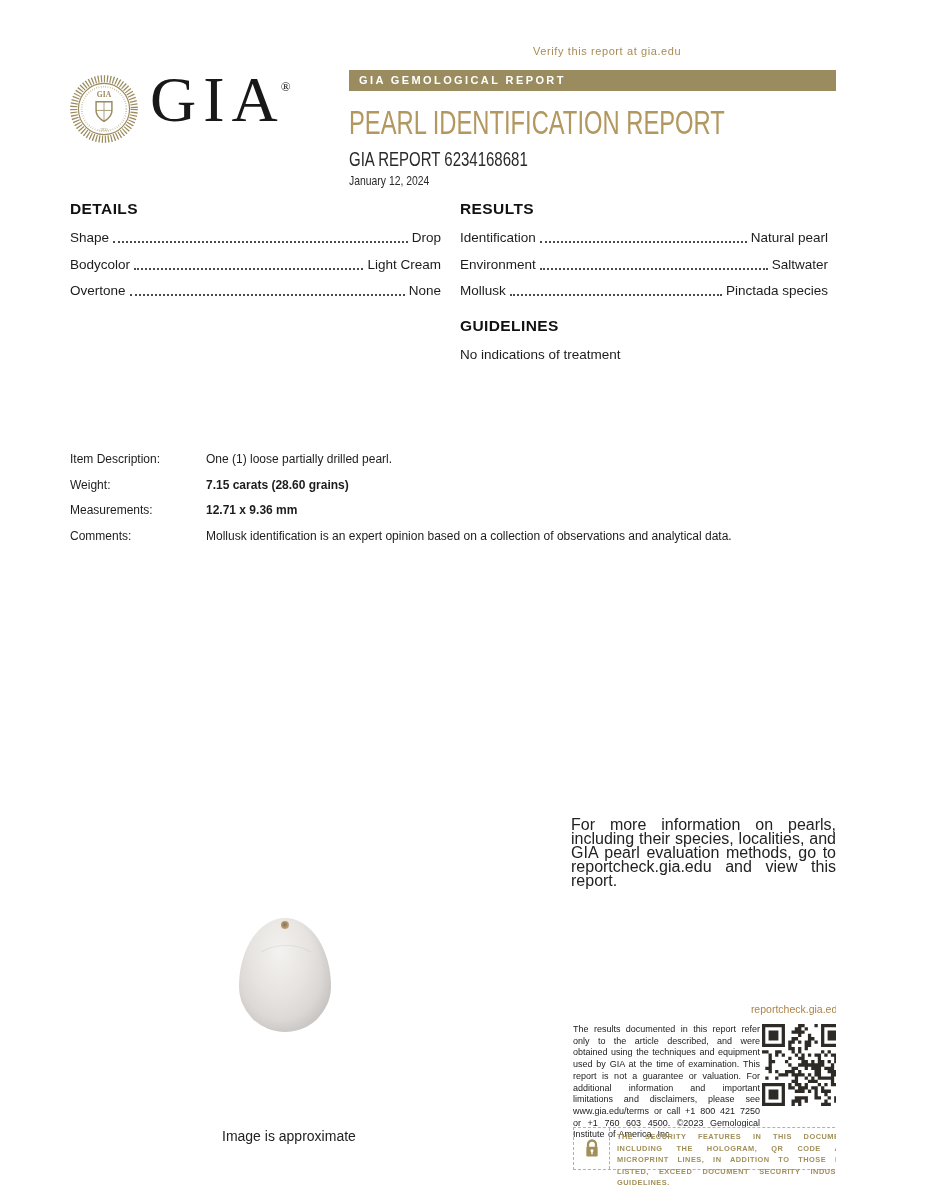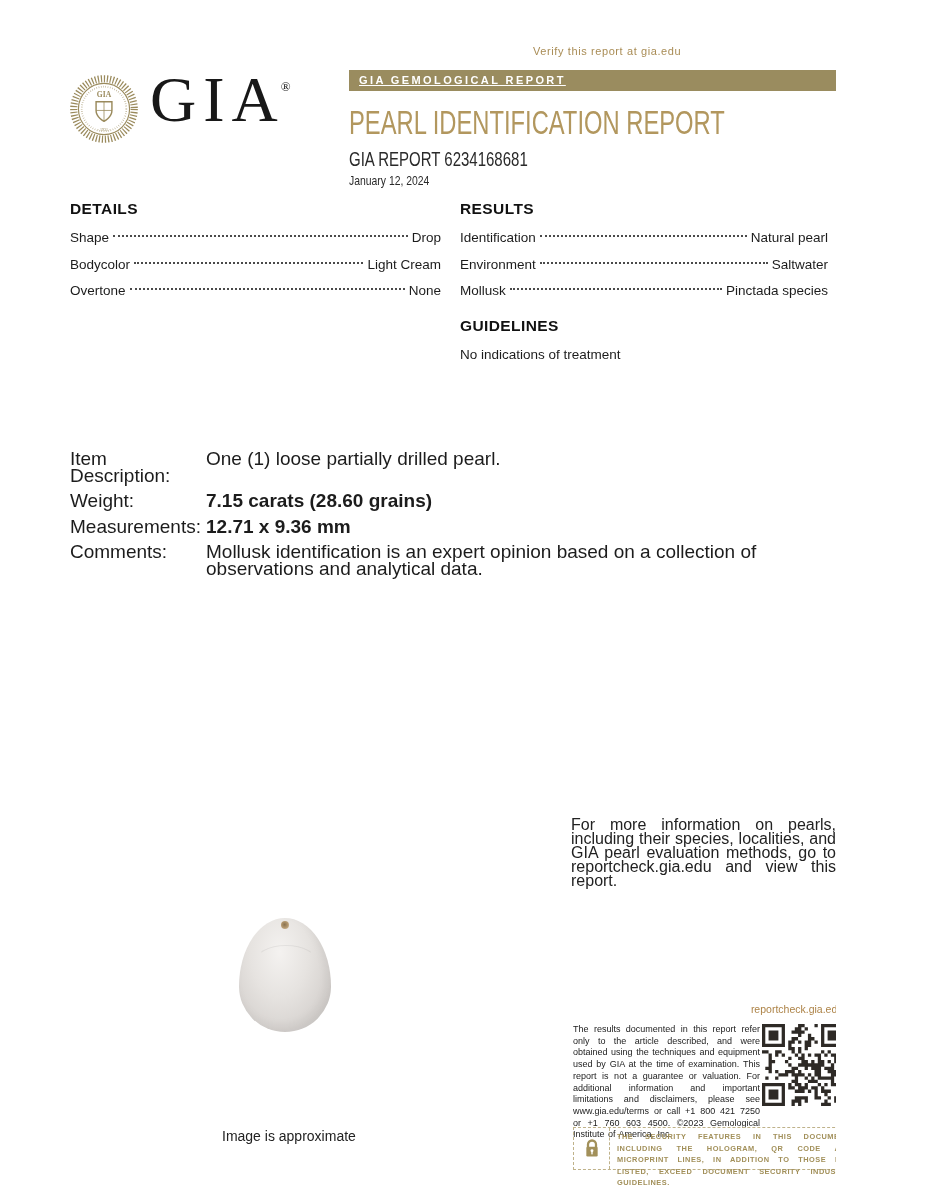--- a/index.html
+++ b/index.html
@@ -13,43 +13,43 @@
   
   .logo{left:68px;top:64px;display:flex;align-items:center;}
   .seal{width:72px;height:72px;}
   .gia-word{font-family:"Liberation Serif",serif;font-size:64px;letter-spacing:7px;color:#181818;
             margin-left:10px;line-height:72px;position:relative;}
   .reg{font-size:13px;position:relative;top:-30px;left:-4px;letter-spacing:0;}
 
   
   .hdr{left:349px;top:70px;width:497px;}
   .banner{height:21px;line-height:21px;background:var(--banner_bg);color:#fff;font-size:11px;
-          font-weight:bold;letter-spacing:2.4px;padding-left:10px;box-sizing:border-box;text-decoration:underline;}
+          font-weight:bold;letter-spacing:2.4px;padding-left:10px;box-sizing:border-box;}
   .cond{display:inline-block;transform-origin:0 50%;white-space:nowrap;}
   .title{margin-top:13px;font-size:33px;color:var(--title_gold);}
   .title .cond{transform:scaleX(.72);}
   .repno{margin-top:6px;font-size:20px;color:#2a2a2a;}
   .repno .cond{transform:scaleX(.75);}
   .date{margin-top:2px;font-size:13px;color:#2a2a2a;}
   .date .cond{transform:scaleX(.8);}
 
   
   .col{font-size:13.5px;}
   .col-details{left:70px;top:200px;width:371px;}
   .col-results{left:460px;top:200px;width:368px;}
   .sec-head{font-size:15.5px;font-weight:bold;letter-spacing:.4px;color:#111;margin-bottom:11px;}
-  .leader-row{display:flex;align-items:center;margin-bottom:9.5px;line-height:17px;}
+  .leader-row{display:flex;align-items:flex-end;margin-bottom:9.5px;line-height:17px;}
   .leader-row .lbl{white-space:nowrap;}
   .leader-row .dots{flex:1;border-bottom:2px dotted #4a4a4a;margin:0 4px 3px 4px;min-width:12px;}
   .leader-row .val{white-space:nowrap;}
   .treat-head{margin-top:18px;}
   .treat-text{line-height:17px;}
 
   
-  .item-block{left:70px;top:451px;width:762px;font-size:19px;}
+  .item-block{left:70px;top:451px;width:762px;font-size:12px;}
   .item-row{display:flex;margin-bottom:9px;line-height:16.5px;}
   .item-row .ilbl{width:136px;flex:none;}
   .item-row .ival{flex:1;}
   .item-row.bold-val .ival{font-weight:bold;}
 
   
   .facs{left:846px;top:430px;width:44px;height:352px;writing-mode:vertical-rl;
         font-size:8.2px;line-height:13px;color:#333;letter-spacing:.2px;}
   .fx-title{font-size:14px;font-weight:bold;letter-spacing:1.6px;color:#222;margin-inline-end:6px;}
 

